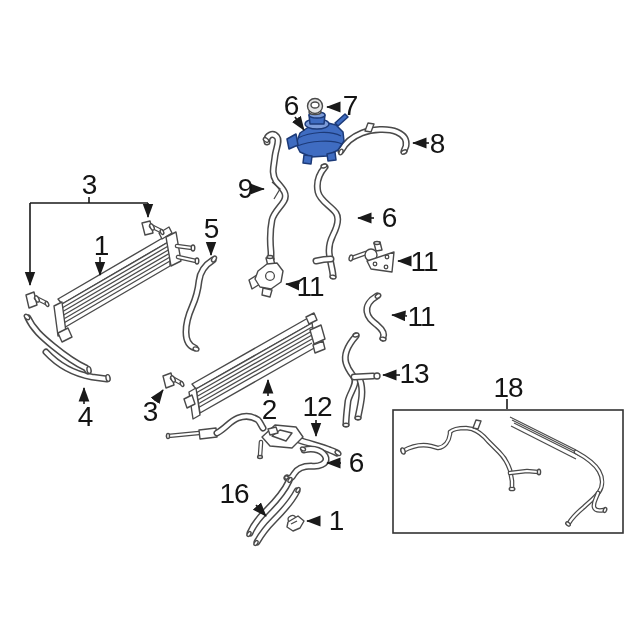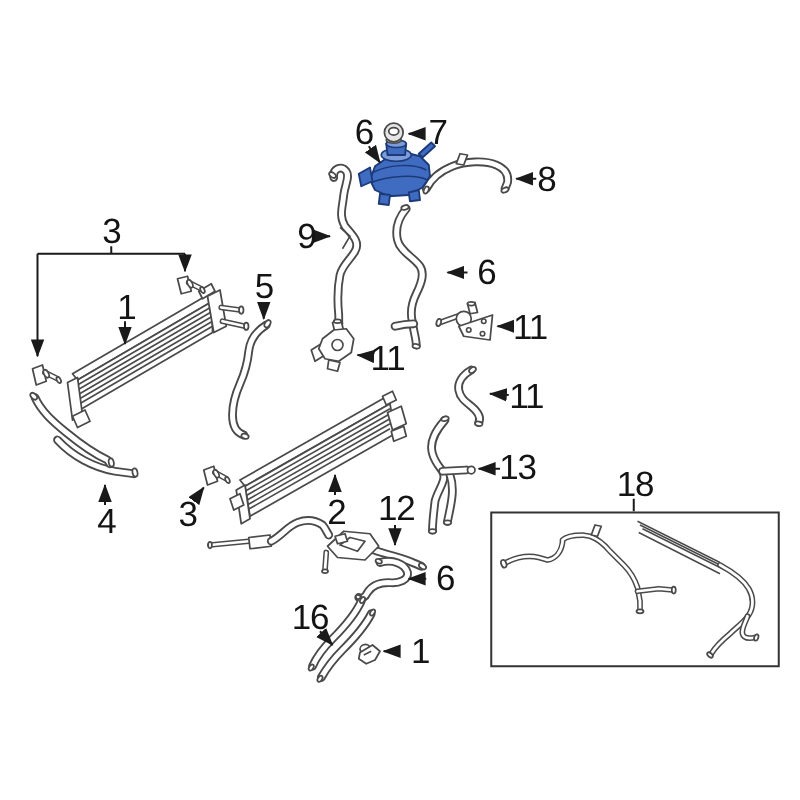--- a/index.html
+++ b/index.html
@@ -301,17 +301,17 @@
 <div class="callout" style="left:350px;top:106px">7</div>
 <div class="callout" style="left:437px;top:144px">8</div>
 <div class="callout" style="left:245px;top:189px">9</div>
 <div class="callout" style="left:389px;top:218px">6</div>
 <div class="callout" style="left:310px;top:287px">11</div>
 <div class="callout" style="left:424px;top:262px">11</div>
 <div class="callout" style="left:421px;top:317px">11</div>
 <div class="callout" style="left:414px;top:374px">13</div>
 <div class="callout" style="left:317px;top:407px">12</div>
 <div class="callout" style="left:356px;top:463px">6</div>
-<div class="callout" style="left:248px;top:494px">16</div>
+<div class="callout" style="left:234px;top:494px">16</div>
 <div class="callout" style="left:336px;top:521px">1</div>
 <div class="callout" style="left:508px;top:388px">18</div>
 
 </div>
 
 </body></html>

